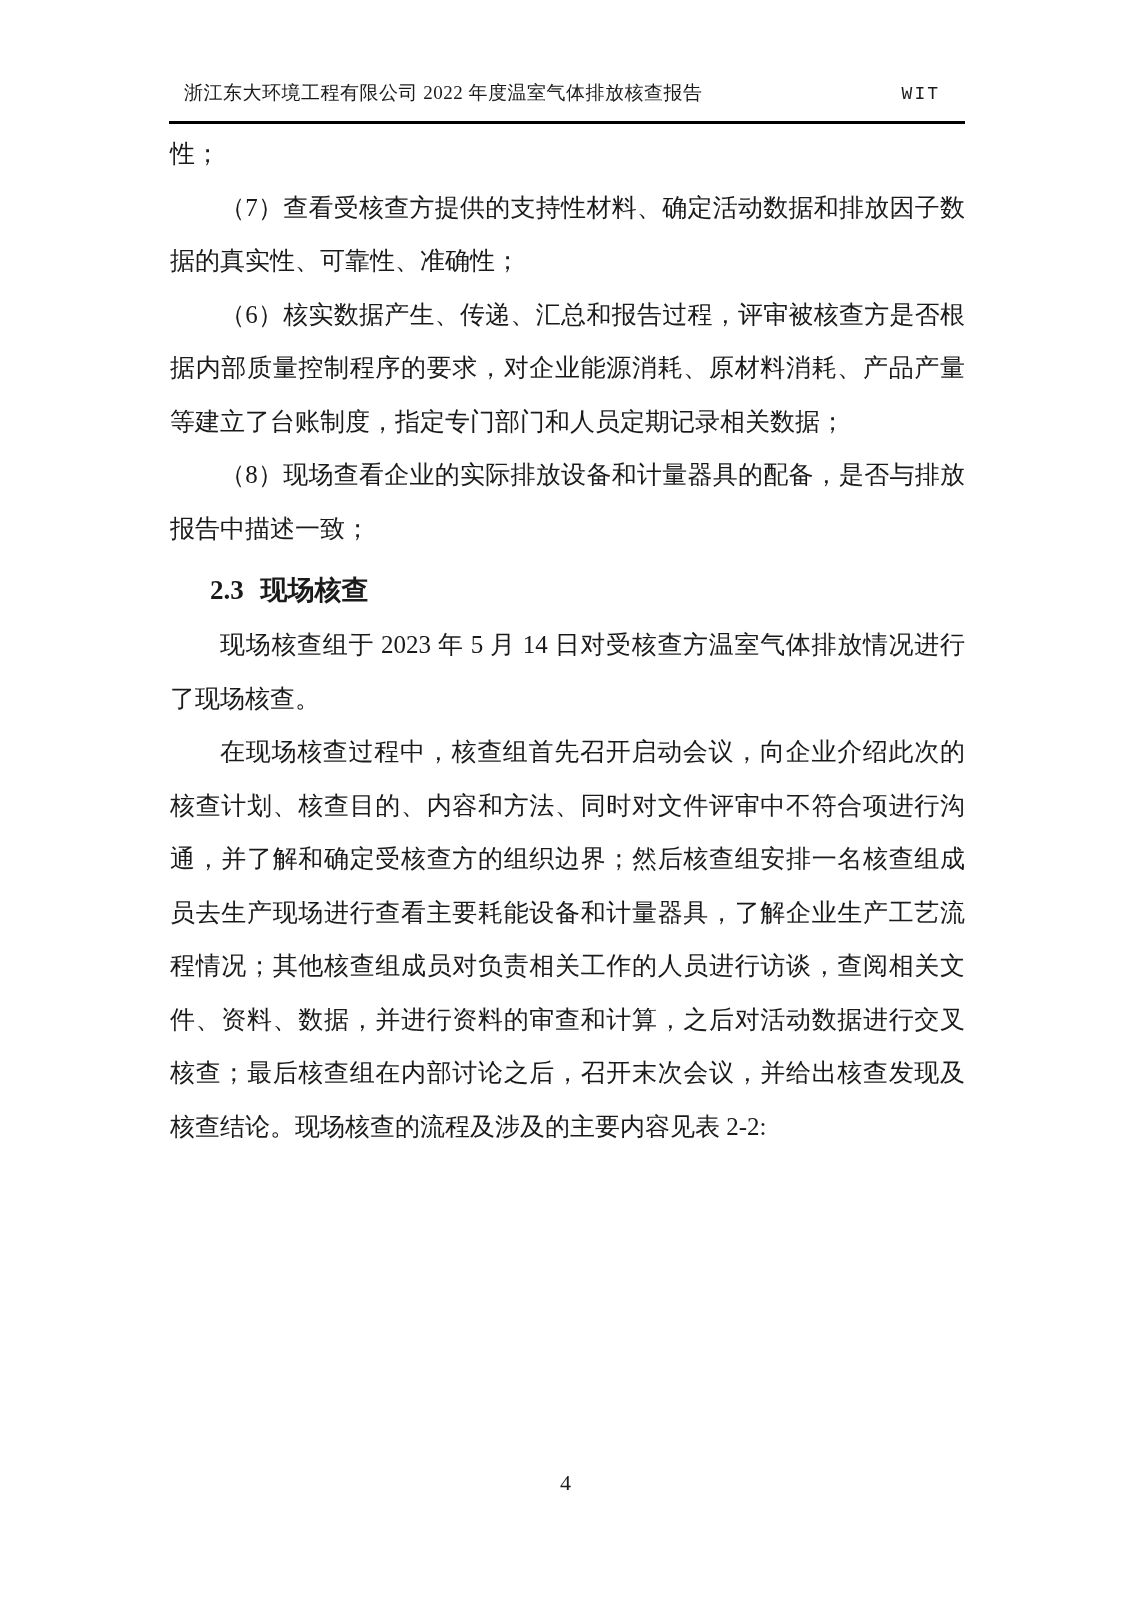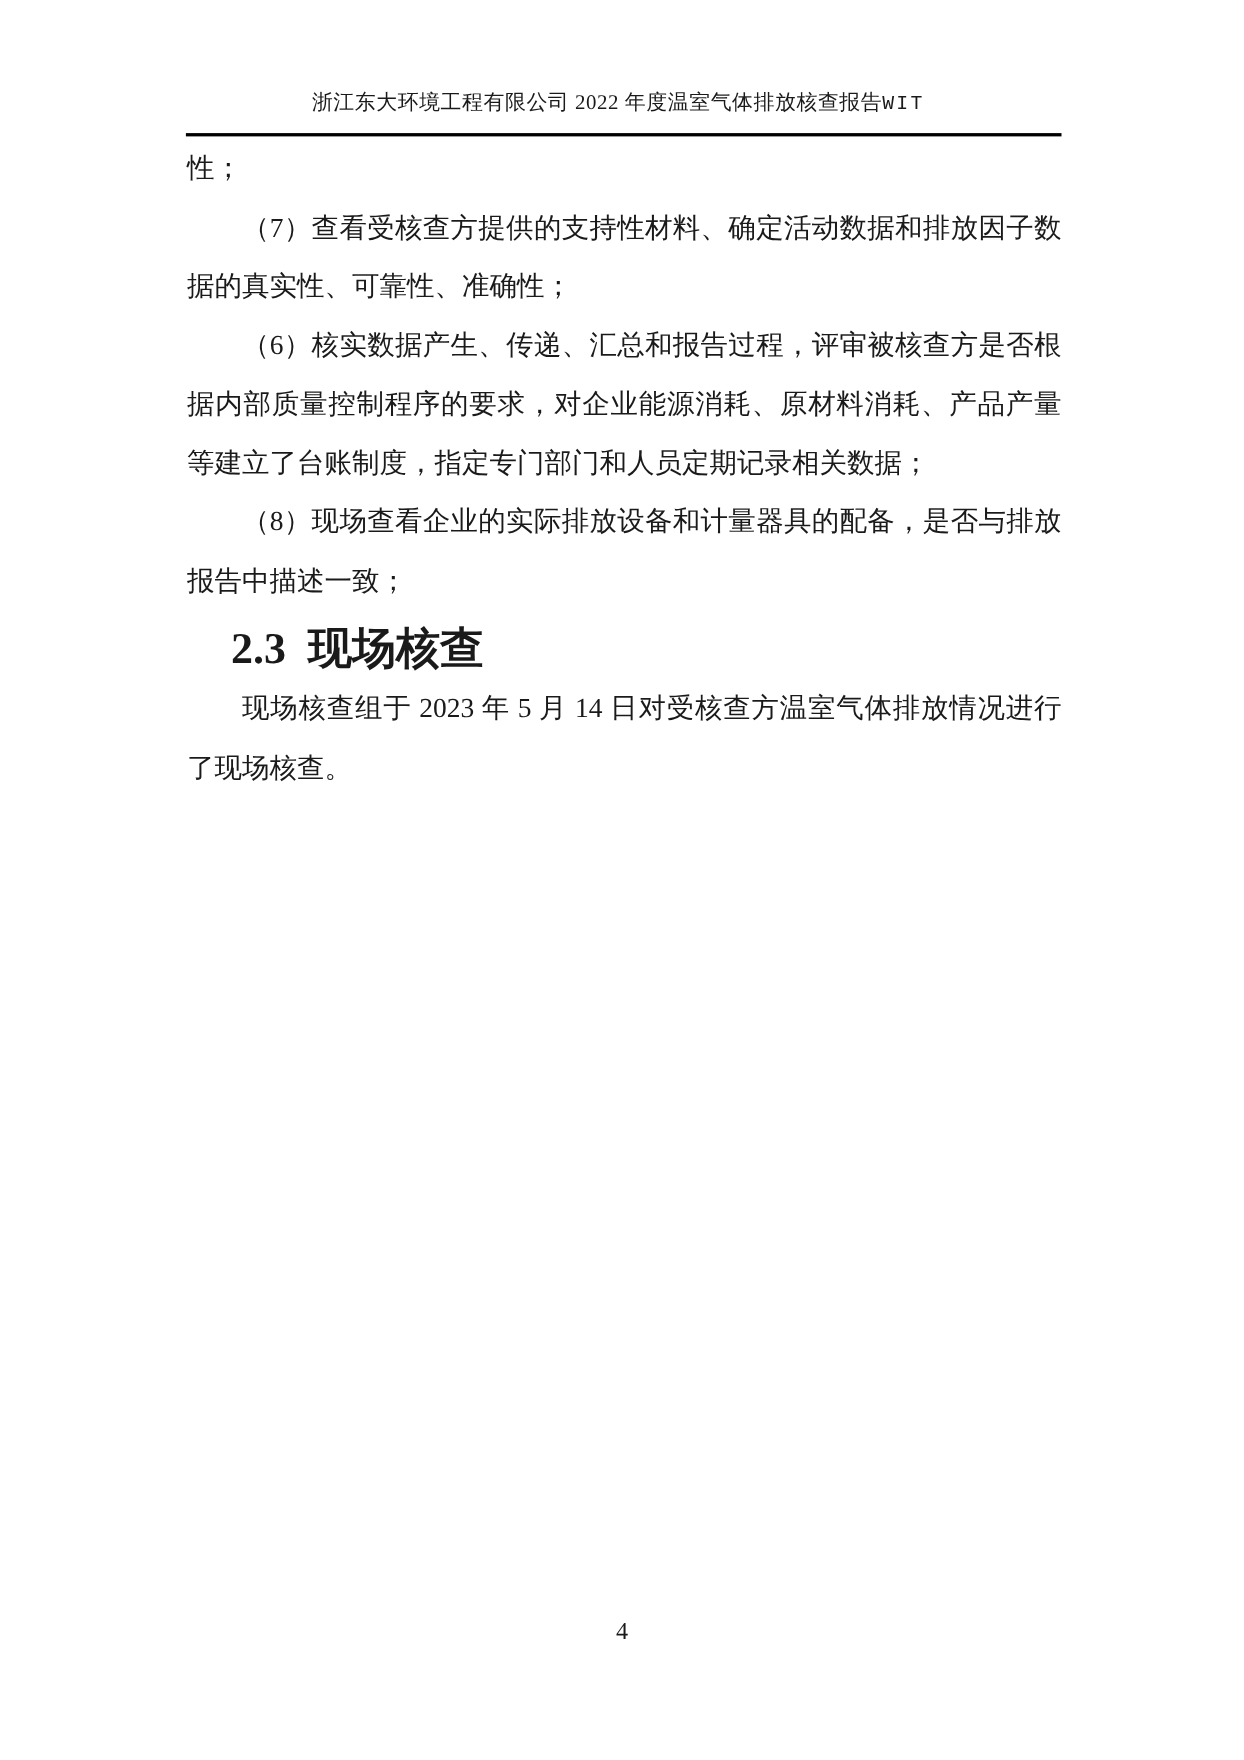--- a/index.html
+++ b/index.html
@@ -17,21 +17,21 @@
     color: #1a1a1a;
     overflow: hidden;
   }
   
   .page-header {
     position: absolute;
     left: 170px;
     top: 80px;
     width: 796px;
     display: flex;
-    justify-content: center;
+    justify-content: space-between;
     align-items: baseline;
   }
   .header-title {
     font-size: 19px;
     letter-spacing: 0.5px;
     padding-left: 14px;
     white-space: nowrap;
   }
   .header-logo {
     font-size: 18px;
@@ -62,21 +62,21 @@
     margin: 0;
     text-indent: 2em;
     word-break: break-all;
   }
   .body-par.continuation {
     text-indent: 0;
   }
   .section-heading {
     margin: 12px 0 5px 0;
     padding-left: 40px;
-    font-size: 40px;
+    font-size: 27px;
     line-height: 46px;
     font-weight: 700;
     word-spacing: 10px;
     text-align: left;
   }
   
   .page-footer {
     position: absolute;
     left: 0;
     top: 1470px;
@@ -108,19 +108,20 @@
 
 
     <p class="body-par">（8）现场查看企业的实际排放设备和计量器具的配备，是否与排放报告中描述一致；</p>
 
 
 
     <h2 class="section-heading">2.3 现场核查</h2>
 
     <p class="body-par">现场核查组于 2023 年 5 月 14 日对受核查方温室气体排放情况进行了现场核查。</p>
 
+    <p class="body-par">在现场核查过程中，核查组首先召开启动会议，向企业介绍此次的核查计划、核查目的、内容和方法、同时对文件评审中不符合项进行沟通，并了解和确定受核查方的组织边界；然后核查组安排一名核查组成员去生产现场进行查看主要耗能设备和计量器具，了解企业生产工艺流程情况；其他核查组成员对负责相关工作的人员进行访谈，查阅相关文件、资料、数据，并进行资料的审查和计算，之后对活动数据进行交叉核查；最后核查组在内部讨论之后，召开末次会议，并给出核查发现及核查结论。现场核查的流程及涉及的主要内容见表 2-2:</p>
   </main>
 
   <footer class="page-footer">
     <span class="page-number">4</span>
   </footer>
 
 </div>
 
 </body></html>

